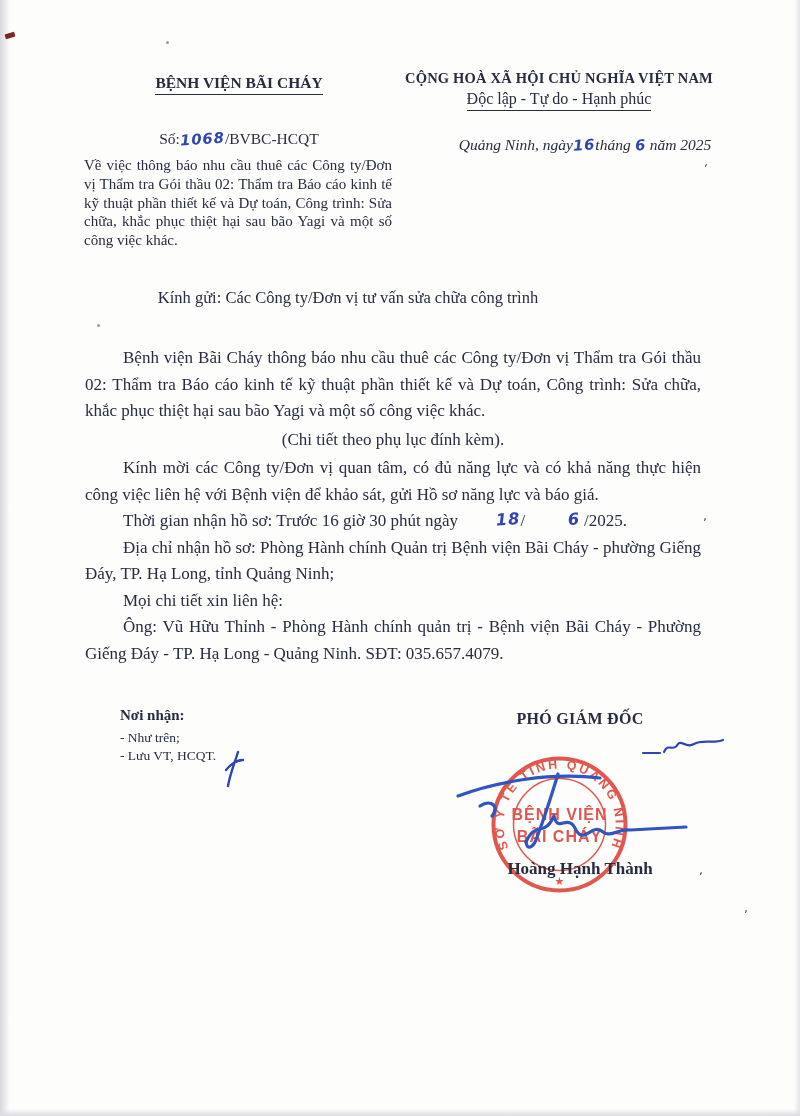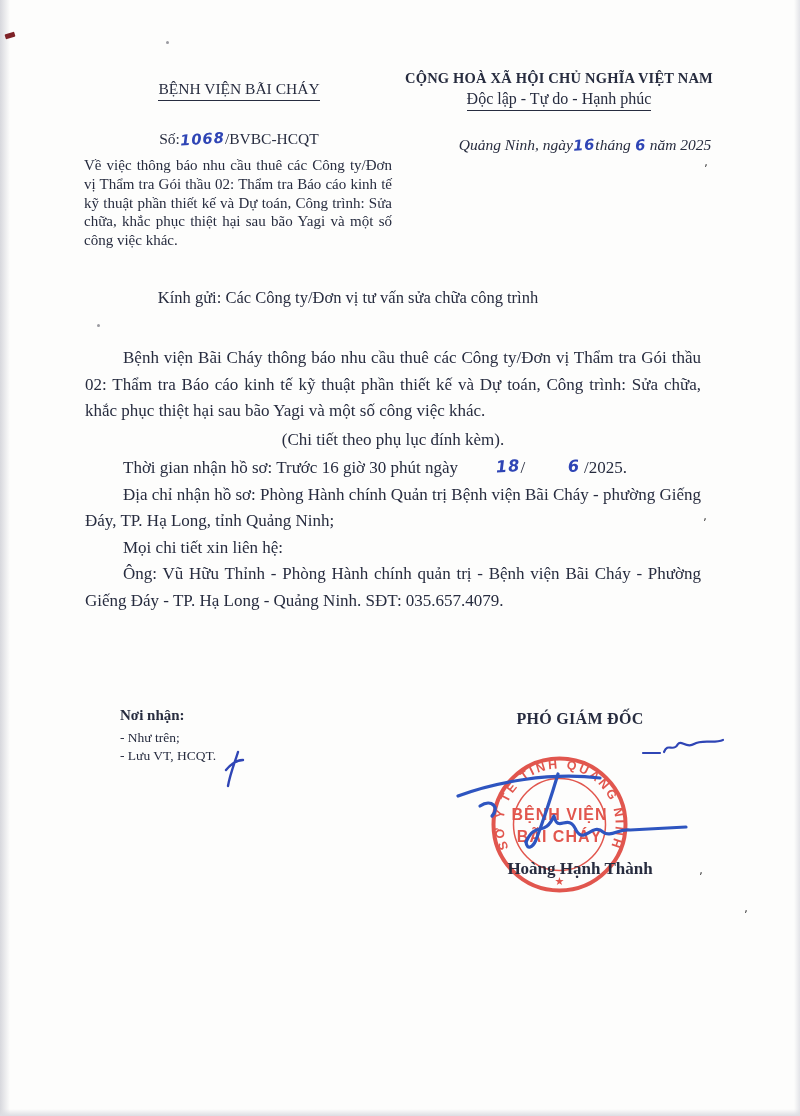--- a/index.html
+++ b/index.html
@@ -19,21 +19,21 @@
   .edge-right { position:absolute; right:0; top:0; width:6px; height:100%;
                 background:linear-gradient(to left,#e3e4e8,rgba(255,255,255,0)); }
   .edge-bottom{ position:absolute; left:0; bottom:0; width:100%; height:7px;
                 background:linear-gradient(to top,#dcdde2,rgba(255,255,255,0)); }
 
   .abs { position:absolute; }
 
   
   .hdr-left  { left:88px; top:72px; width:302px; text-align:center; }
   .hdr-left .org   { font-size:15.5px; letter-spacing:.2px; }
-  .hdr-left .unit  { font-size:15.5px; font-weight:normal; margin-top:8px; }
+  .hdr-left .unit  { font-size:15.5px; font-weight:bold; margin-top:2px; }
   .hdr-left .unit span { display:inline-block; border-bottom:1.6px solid #272c3f; padding-bottom:2px; }
   .hdr-right { left:384px; top:70px; width:350px; text-align:center; }
   .hdr-right .nat    { font-size:14.5px; font-weight:bold; letter-spacing:.2px; }
   .hdr-right .motto  { font-size:16px; font-weight:normal; margin-top:3px; }
   .hdr-right .motto span { display:inline-block; border-bottom:1.6px solid #272c3f; padding-bottom:2px; }
 
   .so-line { left:88px; top:130px; width:302px; text-align:center; font-size:15.5px; }
   .subject { left:84px; top:156px; width:308px; font-size:15px; line-height:18.8px;
              text-align:justify; }
   .date-line { left:420px; top:136px; width:330px; text-align:center;
@@ -106,20 +106,21 @@
     <span>Quảng Ninh, ngày</span><span class="hand">16</span><span>tháng</span>&nbsp;<span class="hand">6</span>&nbsp;<span>năm 2025</span>
   </div>
 
   <div class="abs subject">Về việc thông báo nhu cầu thuê các Công ty/Đơn vị Thẩm tra Gói thầu 02: Thẩm tra Báo cáo kinh tế kỹ thuật phần thiết kế và Dự toán, Công trình: Sửa chữa, khắc phục thiệt hại sau bão Yagi và một số công việc khác.</div>
 
   <div class="abs kinh-gui">Kính gửi: Các Công ty/Đơn vị tư vấn sửa chữa công trình</div>
 
   <div class="abs body-block">
     <p class="indent">Bệnh viện Bãi Cháy thông báo nhu cầu thuê các Công ty/Đơn vị Thẩm tra Gói thầu 02: Thẩm tra Báo cáo kinh tế kỹ thuật phần thiết kế và Dự toán, Công trình: Sửa chữa, khắc phục thiệt hại sau bão Yagi và một số công việc khác.</p>
     <p class="centered">(Chi tiết theo phụ lục đính kèm).</p>
+    <p class="indent">Kính mời các Công ty/Đơn vị quan tâm, có đủ năng lực và có khả năng thực hiện công việc liên hệ với Bệnh viện để khảo sát, gửi Hồ sơ năng lực và báo giá.</p>
     <p class="indent"><span>Thời gian nhận hồ sơ: Trước 16 giờ 30 phút ngày</span><span class="hand">18</span><span>/</span>&nbsp;<span class="hand">6</span>&nbsp;<span>/2025.</span></p>
     <p class="indent">Địa chỉ nhận hồ sơ: Phòng Hành chính Quản trị Bệnh viện Bãi Cháy - phường Giếng Đáy, TP. Hạ Long, tỉnh Quảng Ninh;</p>
     <p class="indent">Mọi chi tiết xin liên hệ:</p>
     <p class="indent">Ông: Vũ Hữu Thỉnh - Phòng Hành chính quản trị - Bệnh viện Bãi Cháy - Phường Giếng Đáy - TP. Hạ Long - Quảng Ninh. SĐT: 035.657.4079.</p>
   </div>
 
   <div class="abs noi-nhan">
     <div class="lbl">Nơi nhận:</div>
     <div class="itm">- Như trên;</div>
     <div class="itm">- Lưu VT, HCQT.</div>

